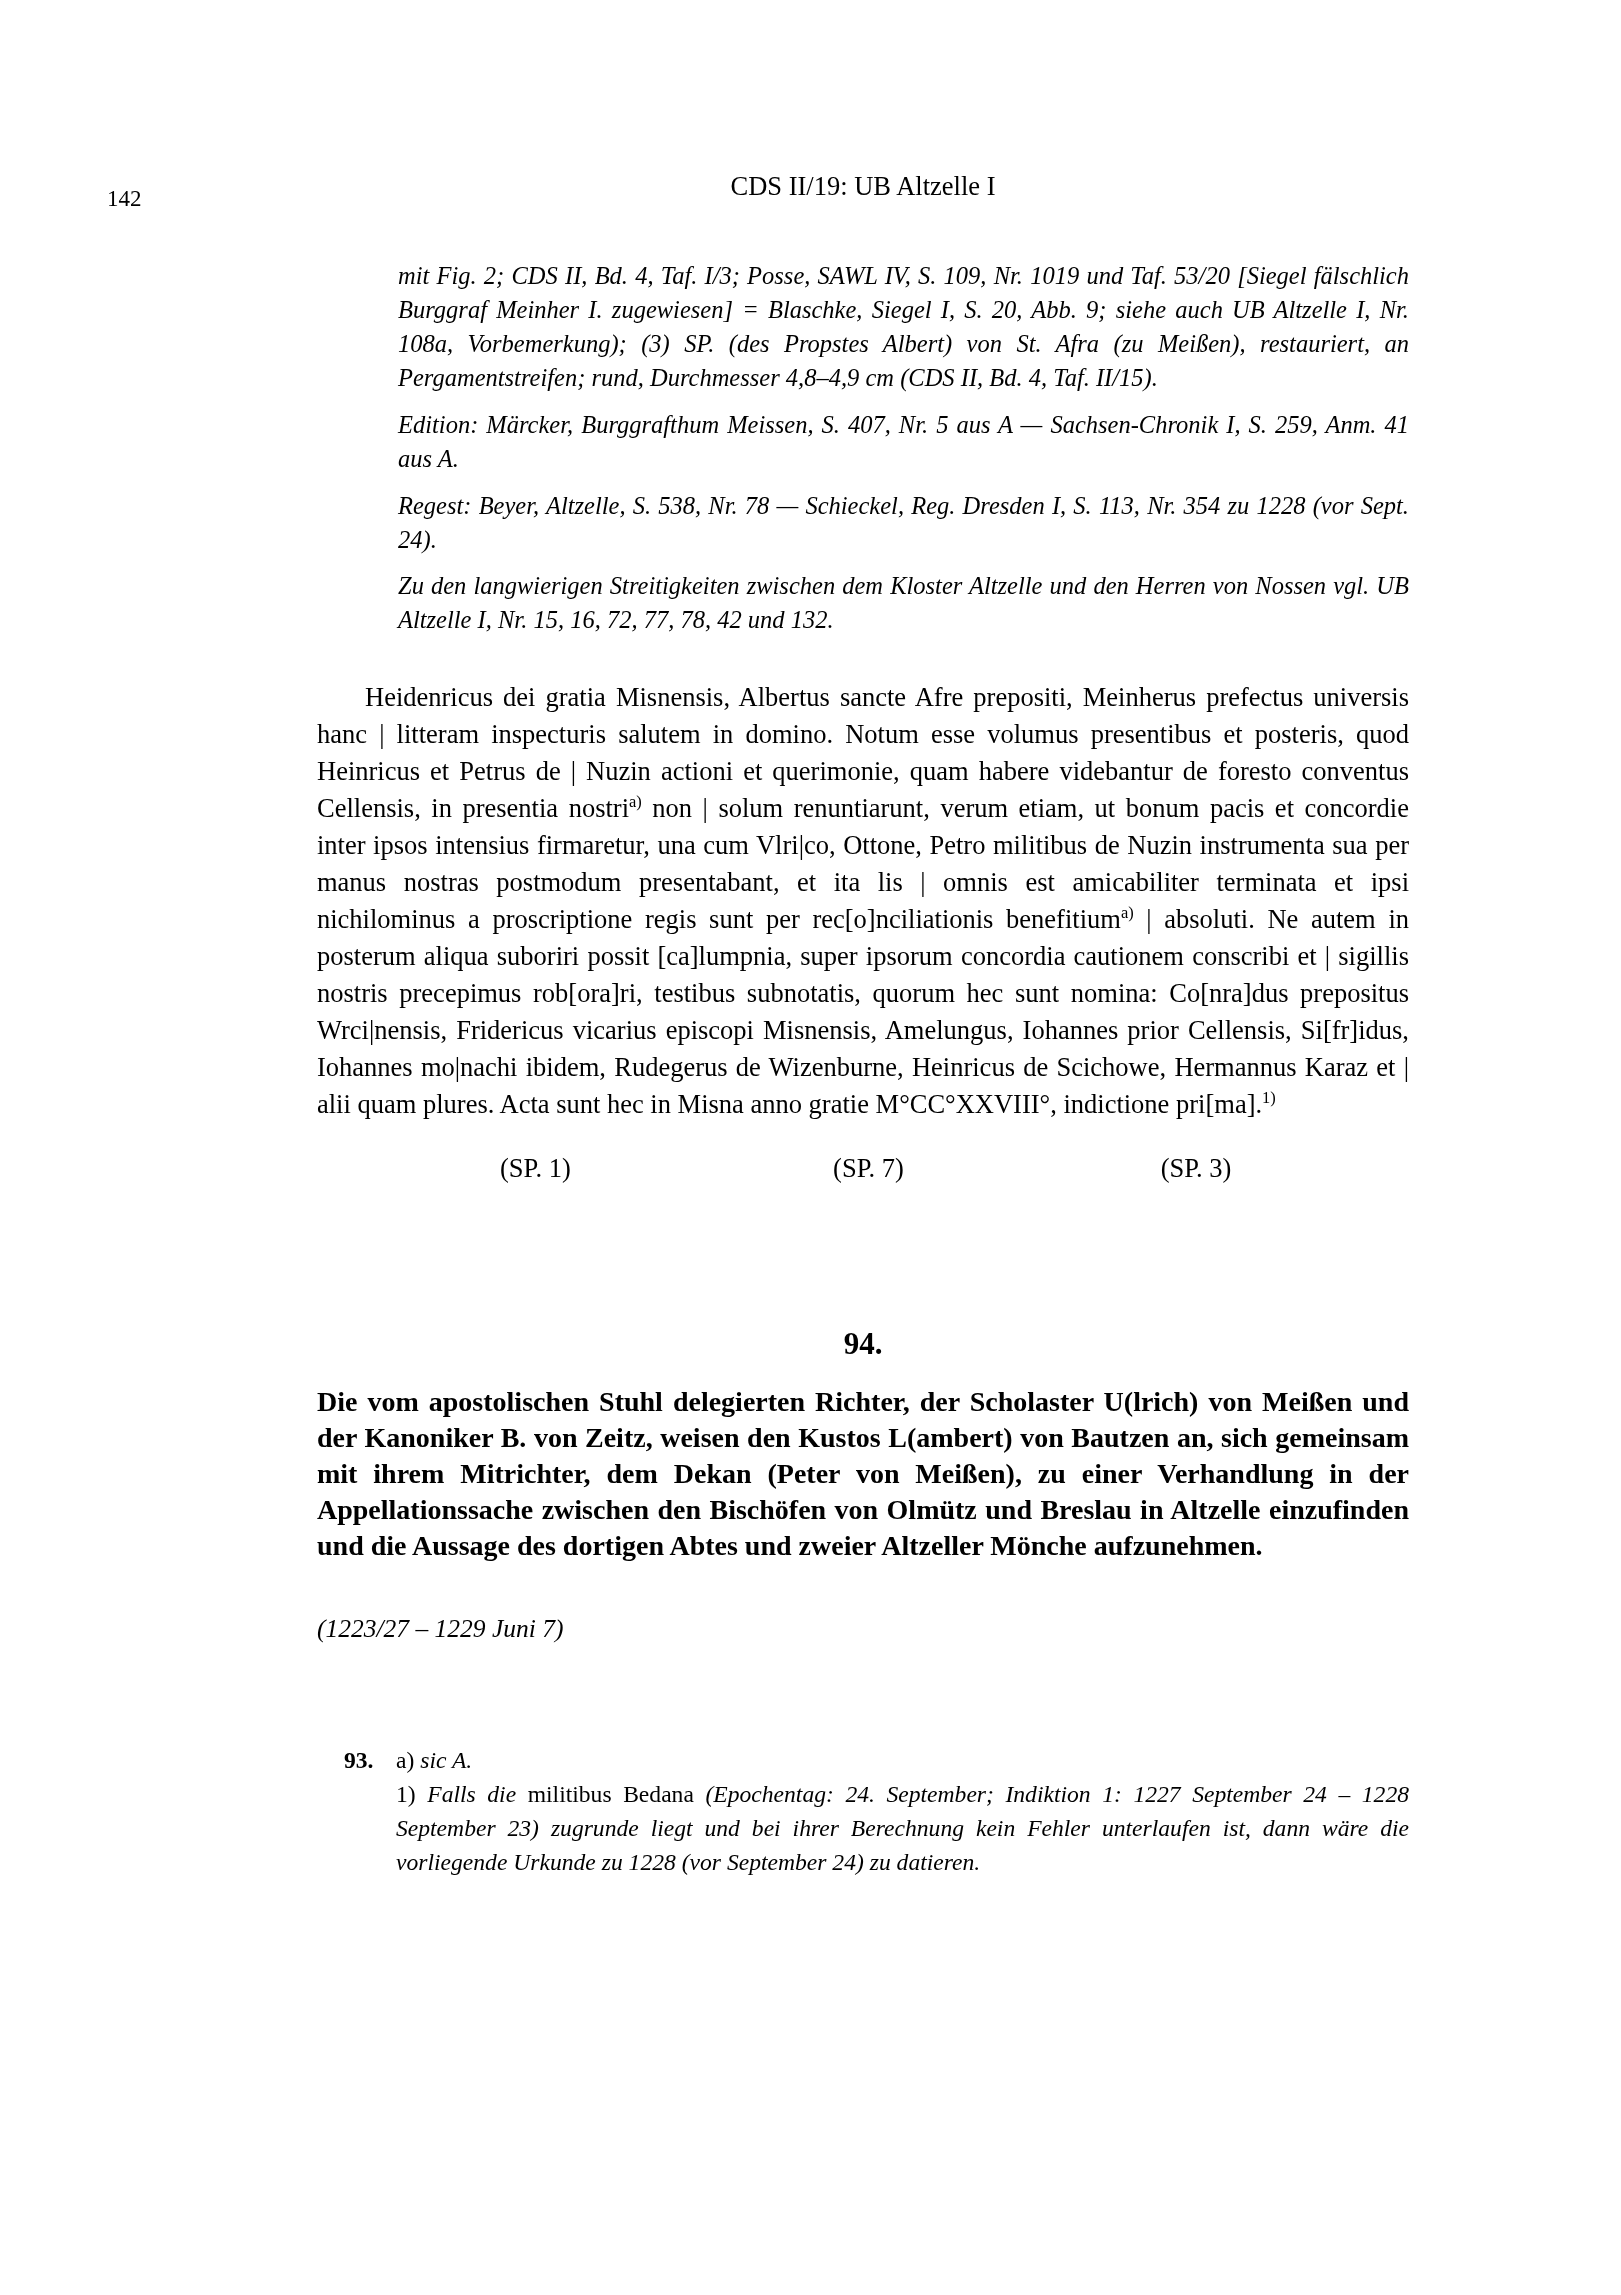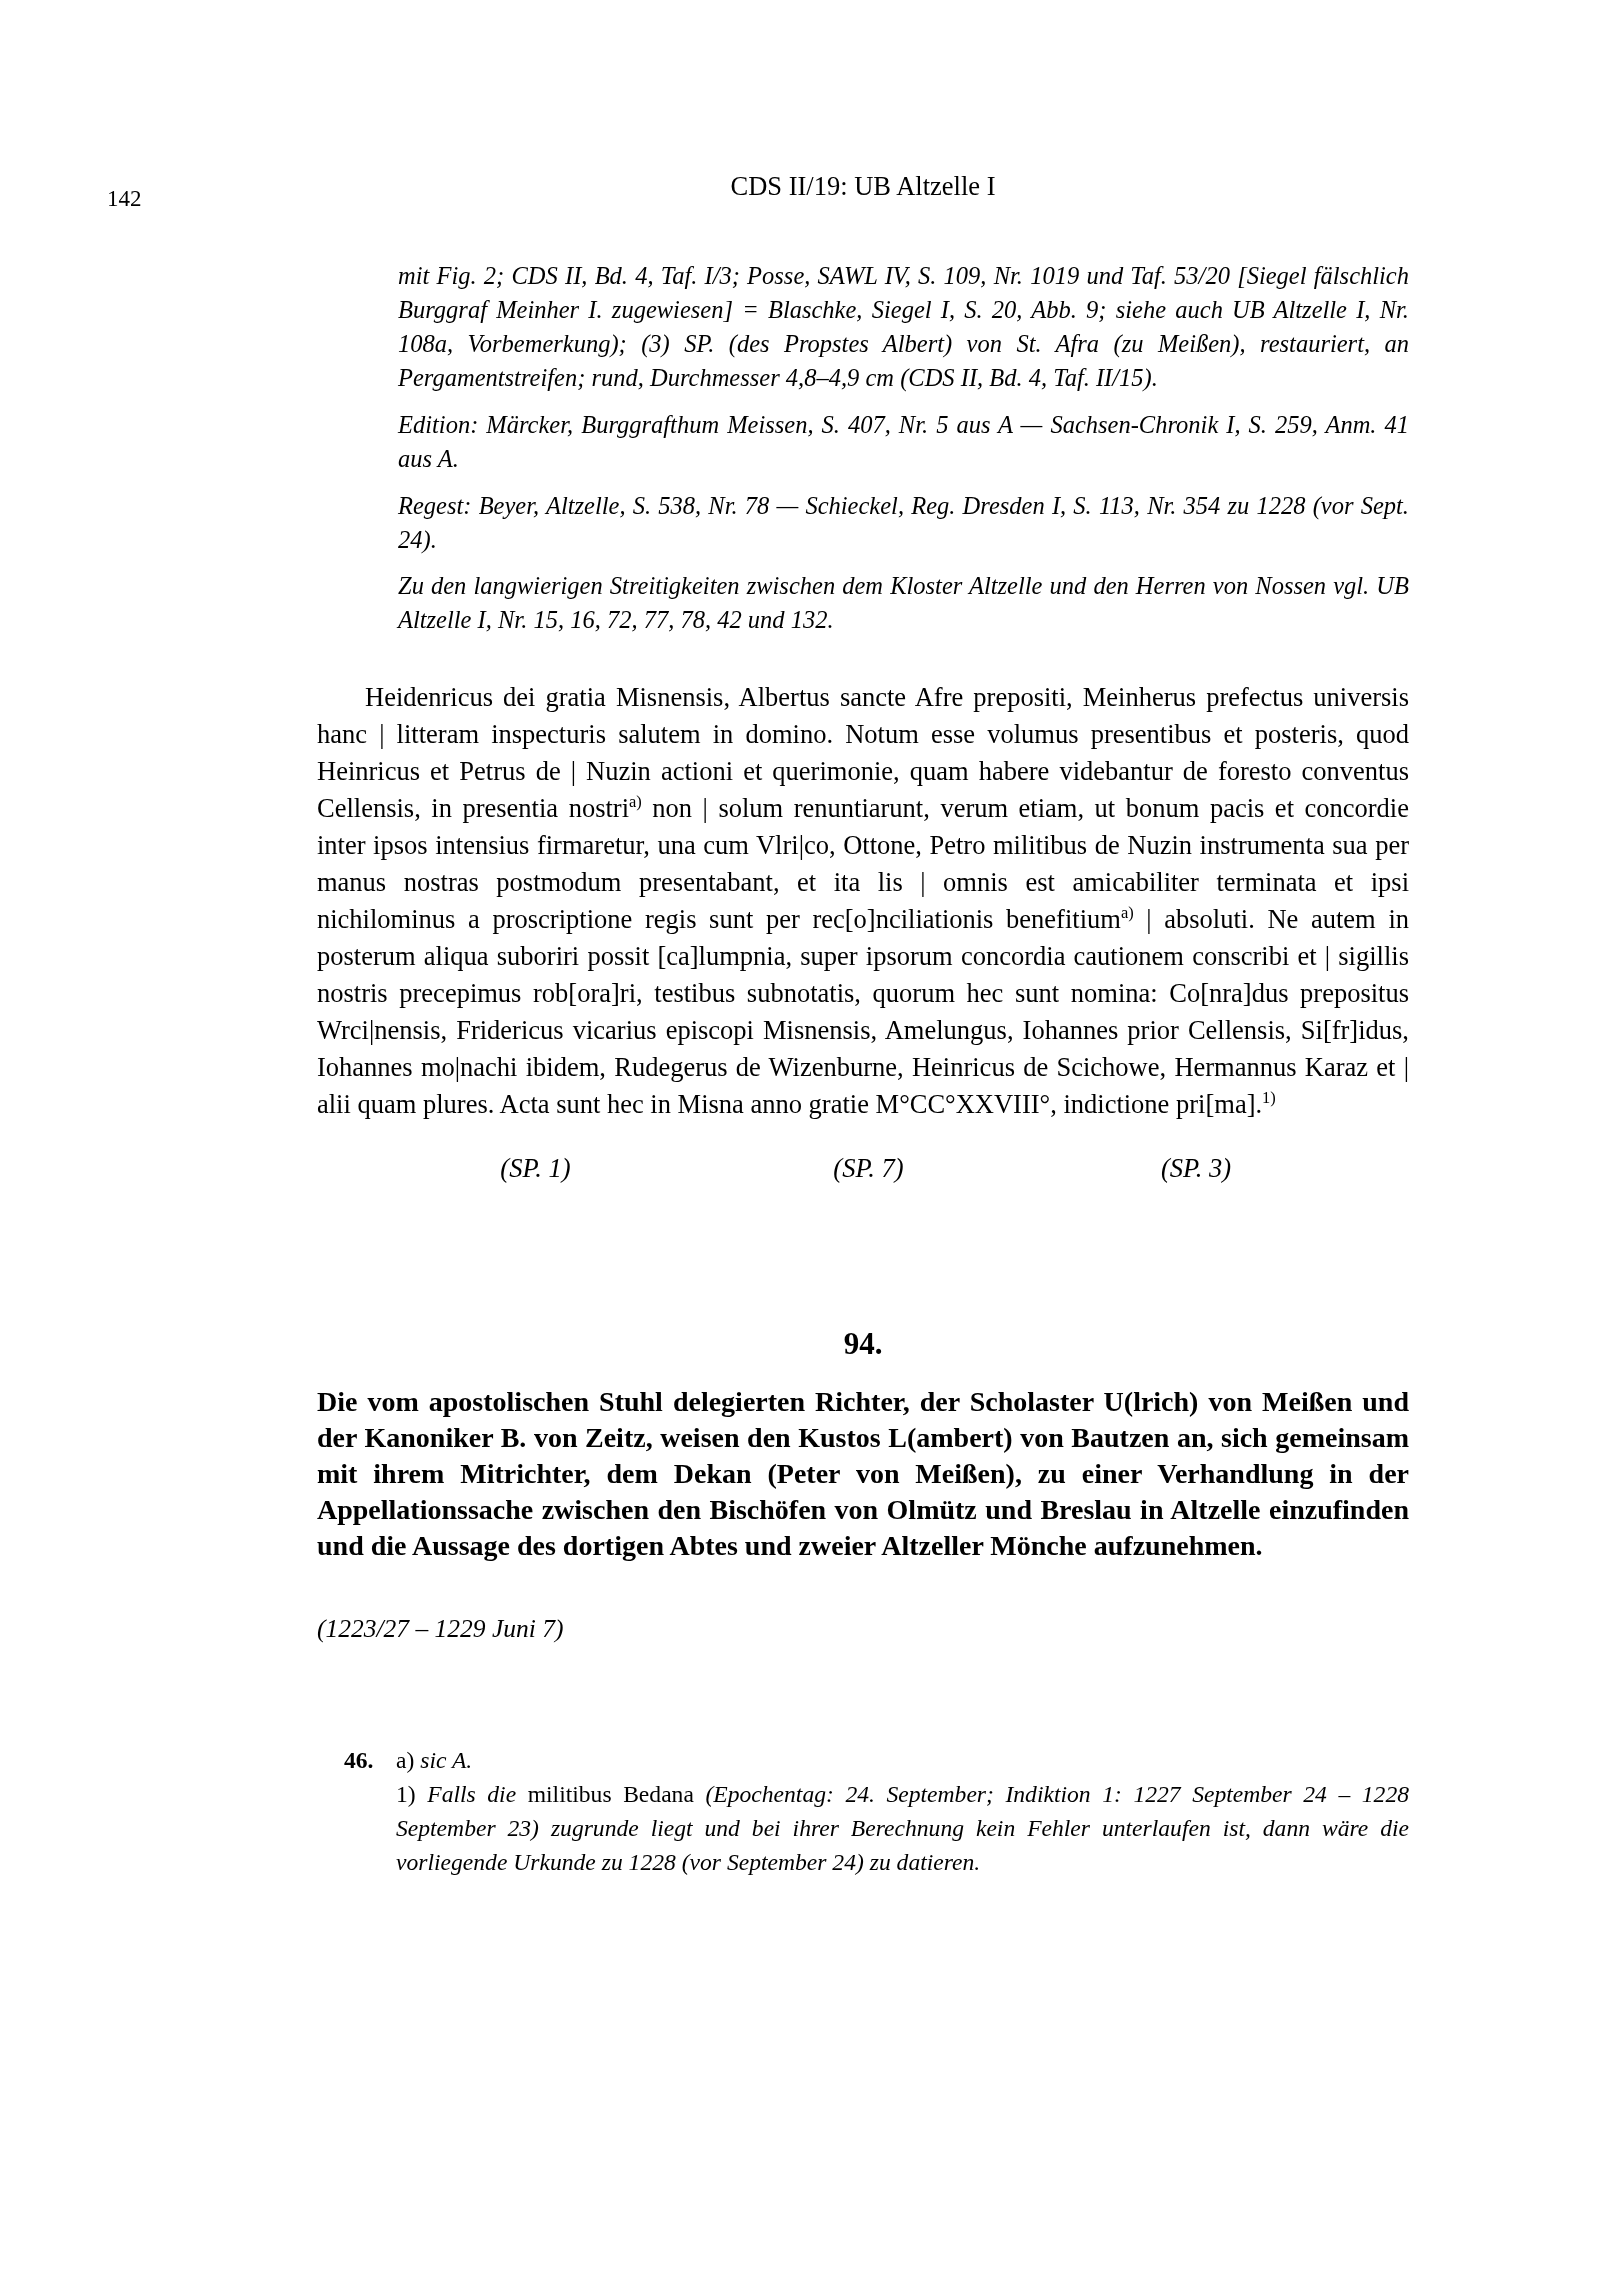--- a/index.html
+++ b/index.html
@@ -71,21 +71,20 @@
     position: relative;
     height: 37px;
     font-size: 26.5px;
     line-height: 37px;
   }
   .seal-row .seal {
     position: absolute;
     top: 0;
     transform: translateX(-50%);
     white-space: nowrap;
-    font-style: italic;
   }
   .seal-1 { left: 20%; }
   .seal-2 { left: 50.5%; }
   .seal-3 { left: 80.5%; }
 
   
   .entry-number {
     margin-top: 141px;
     text-align: center;
     font-weight: bold;
@@ -160,21 +159,21 @@
     </div>
 
     <div class="entry-number">94.</div>
 
     <p class="summary">Die vom apostolischen Stuhl delegierten Richter, der Scholaster U(lrich) von Meißen und der Kanoniker B. von Zeitz, weisen den Kustos L(ambert) von Bautzen an, sich gemeinsam mit ihrem Mitrichter, dem Dekan (Peter von Meißen), zu einer Verhandlung in der Appellationssache zwischen den Bischöfen von Olmütz und Breslau in Altzelle einzufinden und die Aussage des dortigen Abtes und zweier Altzeller Mönche aufzunehmen.</p>
 
     <div class="date-line">(1223/27 – 1229 Juni 7)</div>
 
     <div class="footnotes">
       <div class="fn-first">
-        <span class="fn-charter-num">46.</span>
+        <span class="fn-charter-num">93.</span>
         <span class="rm">a)</span>
         <span class="it">sic A.</span>
       </div>
       <div class="fn-note">
         <span class="rm">1)</span>
         <span class="it">Falls die</span>
         <span class="rm">militibus Bedana</span>
         <span class="it">(Epochentag: 24. September; Indiktion 1: 1227 September 24 – 1228 September 23) zugrunde liegt und bei ihrer Berechnung kein Fehler unterlaufen ist, dann wäre die vorliegende Urkunde zu 1228 (vor September 24) zu datieren.</span>
       </div>
     </div>

